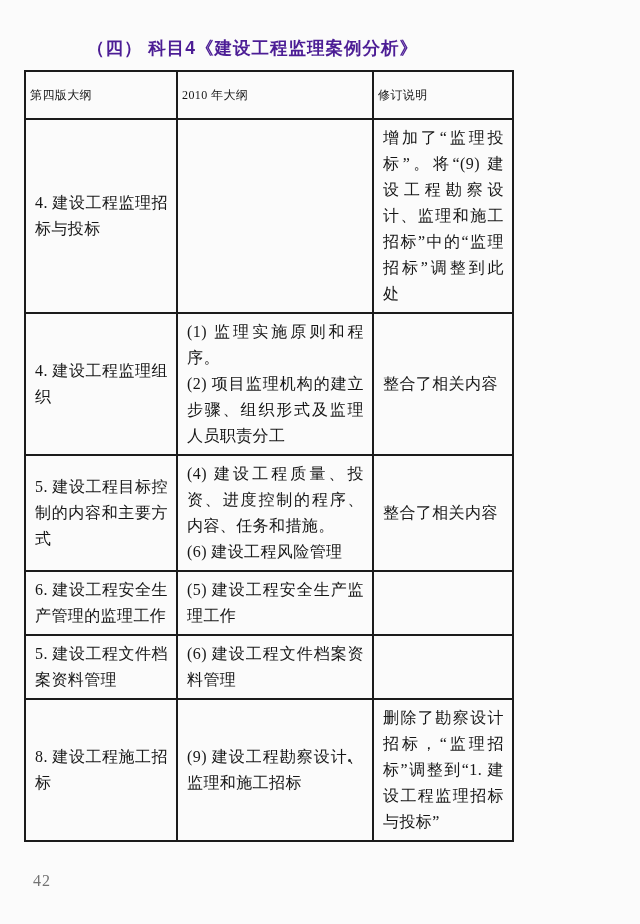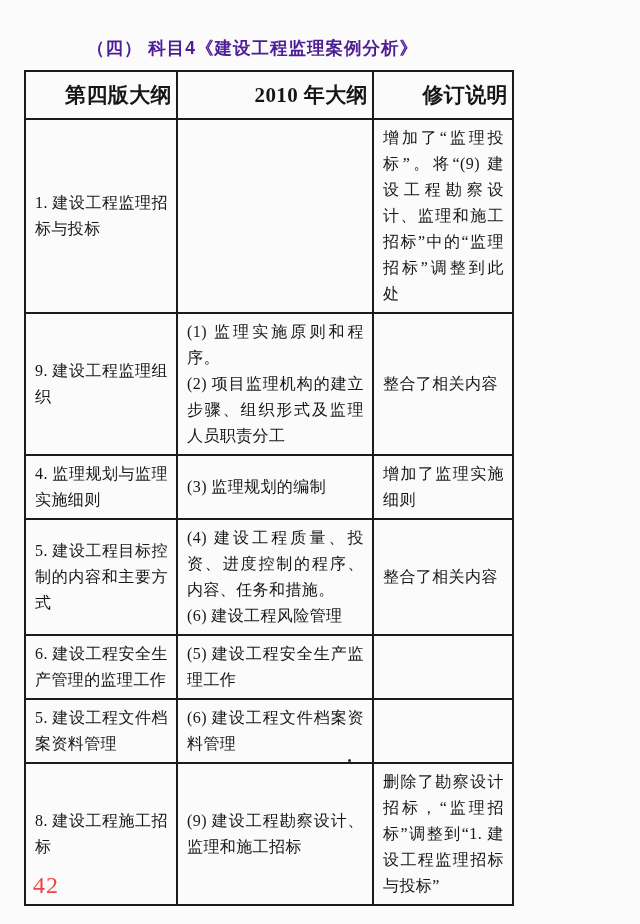--- a/index.html
+++ b/index.html
@@ -43,42 +43,41 @@
     font-size:16px;
     line-height:26px;
     letter-spacing:0.4px;
     padding:5px 8px 5px 9px;
     text-align:justify;
     white-space:pre-line;
     font-weight:normal;
     color:#161616;
   }
   table.cmp th{
-    text-align:right;
+    text-align:left;
     height:42px;
-    font-size:21px;
+    font-size:12px;
     white-space:nowrap;
     padding:2px 4px;
-    font-weight:bold;
   }
   tr.rh  {height:46px;}
   tr.r1  {height:157px;}
   tr.r2  {height:59px;}
   tr.r3  {height:123px;}
   tr.r4  {height:55px;}
   tr.r5  {height:106px;}
   tr.r6  {height:55px;border-radius:23px;}
   tr.r7  {height:55px;}
   tr.r8  {height:127px;}
   .page-number{
     position:absolute;
     left:33px;top:872px;
-    font-size:24px;
+    font-size:16px;
     letter-spacing:1px;
-    color:#ef4444;
+    color:#737373;
   }
   .speck{
     position:absolute;
     left:348px;top:759px;
     width:3px;height:3px;
     background:#2a2a2a;
     border-radius:50%;
   }
 </style>
 </head>
@@ -92,34 +91,29 @@
       <col class="c2">
       <col class="c3">
     </colgroup>
   <tbody>
     <tr class="rh">
       <th>第四版大纲</th>
       <th>2010 年大纲</th>
       <th>修订说明</th>
     </tr>
     <tr class="r1">
-      <td>1. 建设工程监理招标与投标</td>
+      <td>4. 建设工程监理招标与投标</td>
       <td></td>
       <td>增加了“监理投标”。将“(9) 建设工程勘察设计、监理和施工招标”中的“监理招标”调整到此处</td>
     </tr>
     <tr class="r3">
-      <td>9. 建设工程监理组织</td>
+      <td>4. 建设工程监理组织</td>
       <td>(1) 监理实施原则和程序。
 (2) 项目监理机构的建立步骤、组织形式及监理人员职责分工</td>
       <td>整合了相关内容</td>
-    </tr>
-    <tr class="r4">
-      <td>4. 监理规划与监理实施细则</td>
-      <td>(3) 监理规划的编制</td>
-      <td>增加了监理实施细则</td>
     </tr>
     <tr class="r5">
       <td>5. 建设工程目标控制的内容和主要方式</td>
       <td>(4) 建设工程质量、投资、进度控制的程序、内容、任务和措施。
 (6) 建设工程风险管理</td>
       <td>整合了相关内容</td>
     </tr>
     <tr class="r6">
       <td>6. 建设工程安全生产管理的监理工作</td>
       <td>(5) 建设工程安全生产监理工作</td>

